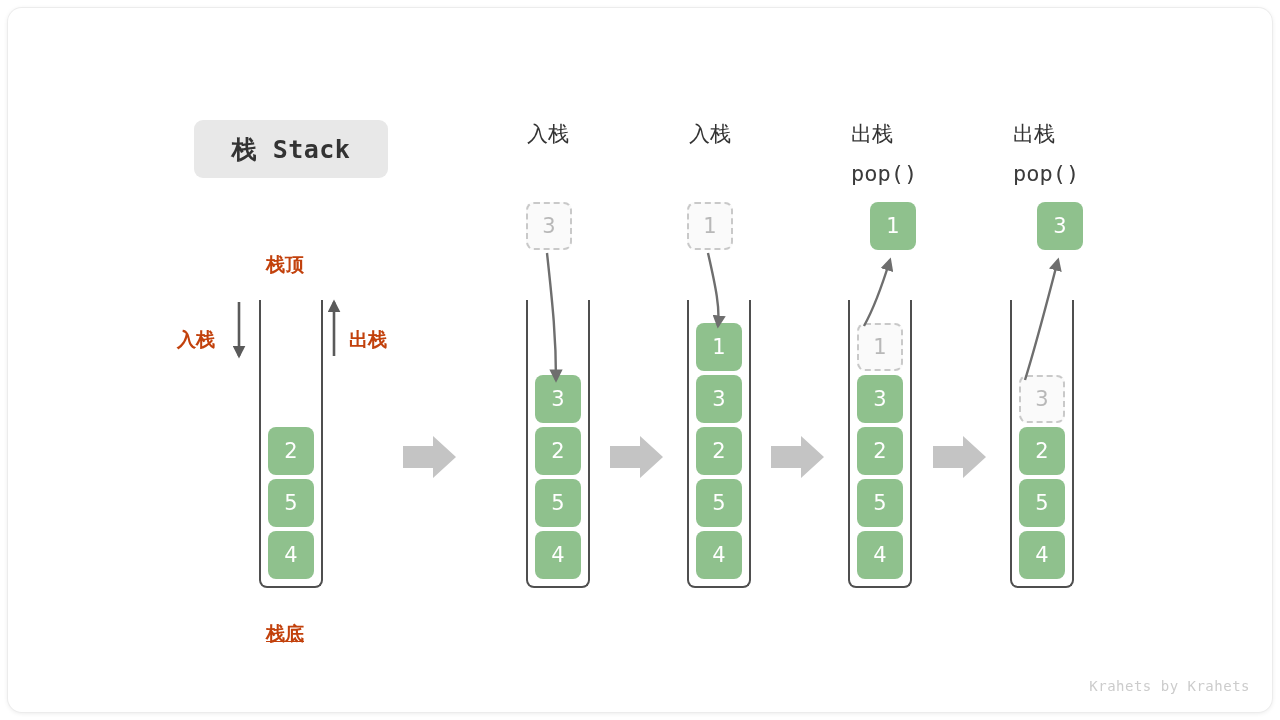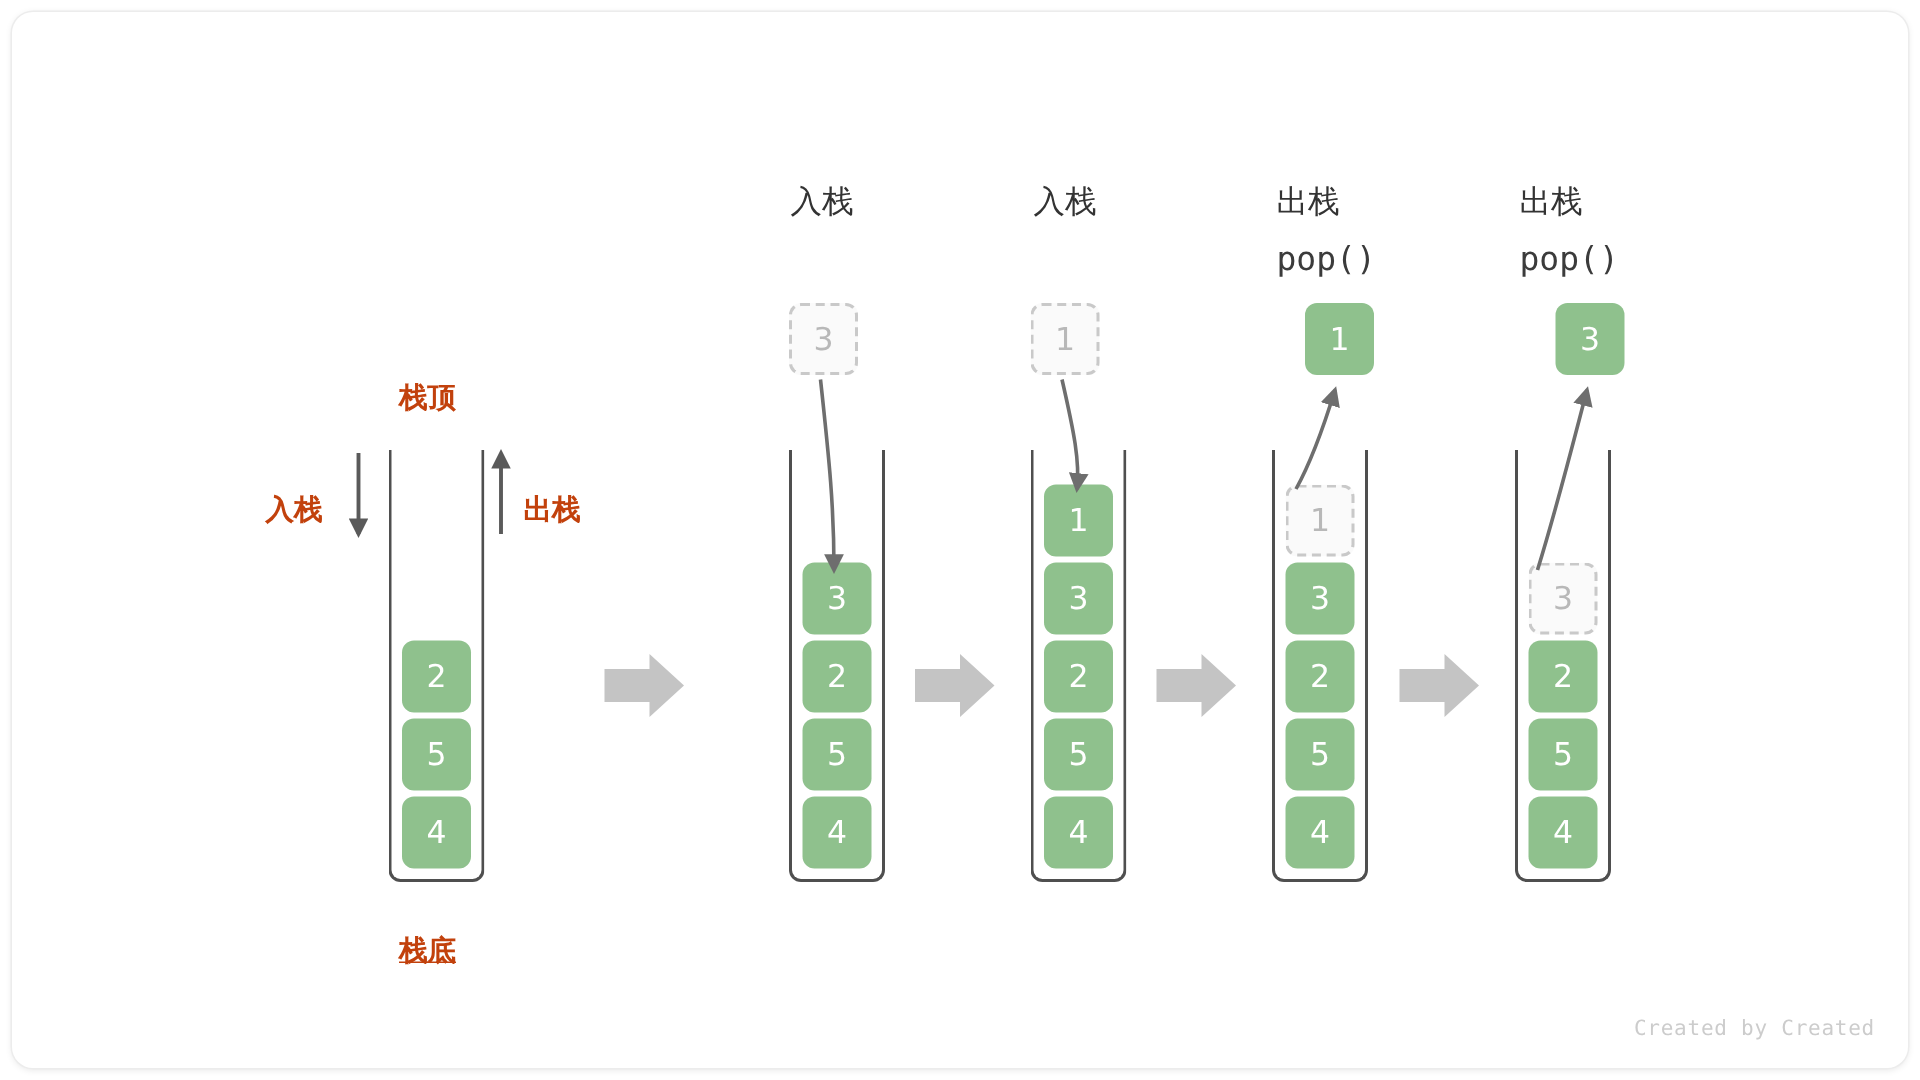--- a/index.html
+++ b/index.html
@@ -165,20 +165,21 @@
     font-size: 14px;
     color: #cccccc;
     letter-spacing: 0.5px;
   }
 </style>
 </head>
 <body>
 
 <div id="card">
 
+  <div id="title-chip">栈 Stack</div>
 
   <div class="cn-label" style="left:258px; top:244px;">栈顶</div>
   <div class="cn-label" style="left:258px; top:613px;text-decoration:underline;">栈底</div>
   <div class="cn-label" style="left:169px; top:319px;">入栈</div>
   <div class="cn-label" style="left:341px; top:319px;">出栈</div>
 
   <div class="op-caption" style="left:519px;">
     <span class="op-cn">入栈</span>
   </div>
 
@@ -260,15 +261,15 @@
     <path d="M 1017 372 C 1030 330 1040 290 1050 252" fill="none" stroke="#6e6e6e" stroke-width="2.4" marker-end="url(#mk-dark)"></path>
 
     <g fill="#c4c4c4">
       <path d="M 395 438 L 425 438 L 425 428 L 448 449 L 425 470 L 425 460 L 395 460 Z"></path>
       <path d="M 602 438 L 632 438 L 632 428 L 655 449 L 632 470 L 632 460 L 602 460 Z"></path>
       <path d="M 763 438 L 793 438 L 793 428 L 816 449 L 793 470 L 793 460 L 763 460 Z"></path>
       <path d="M 925 438 L 955 438 L 955 428 L 978 449 L 955 470 L 955 460 L 925 460 Z"></path>
     </g>
   </svg>
 
-  <div id="footer">Created by Created</div>
+  <div id="footer">Krahets by Krahets</div>
 
 </div>
 
 </body></html>

